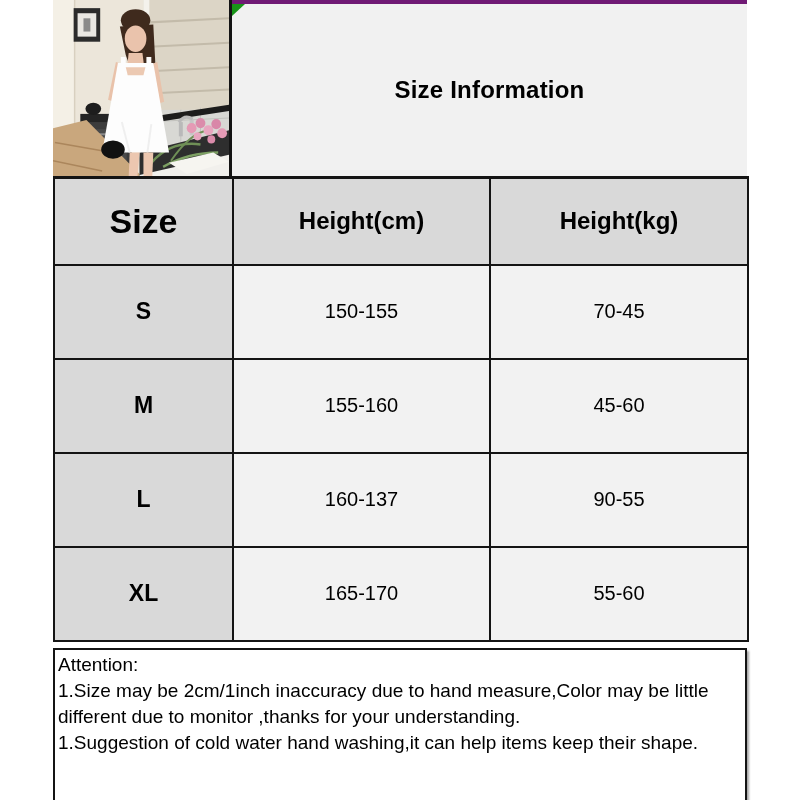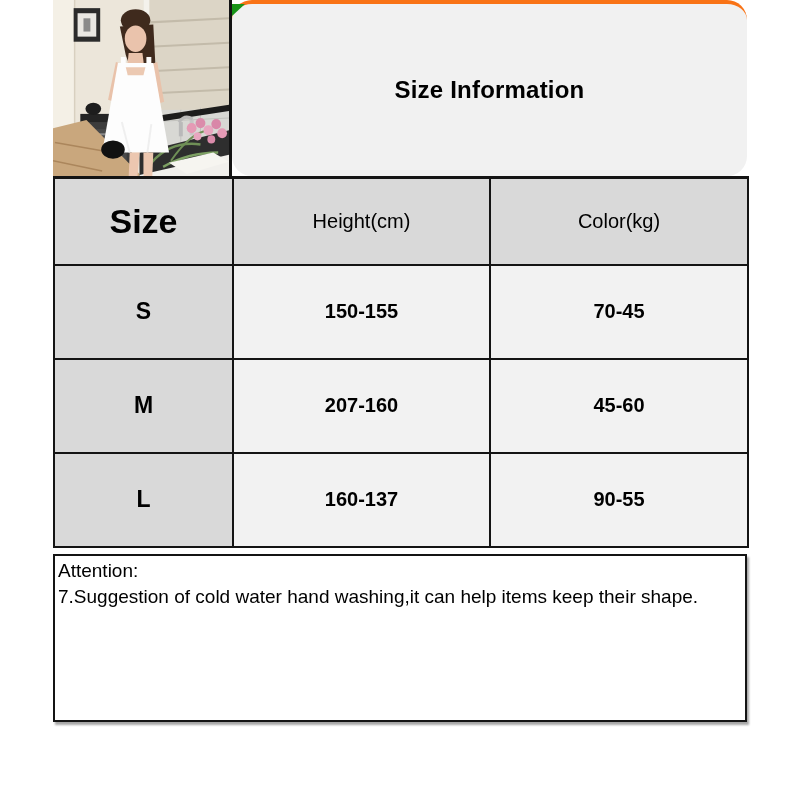--- a/index.html
+++ b/index.html
@@ -4,35 +4,35 @@
 <style>
   html,body{margin:0;padding:0;background:#ffffff;}
   body{width:800px;height:800px;font-family:"Liberation Sans",sans-serif;color:#000;}
   .canvas{position:relative;width:800px;height:800px;background:#fff;overflow:hidden;}
   .content{position:absolute;left:53px;top:0;width:694px;}
 
   
   .top-row{display:flex;height:176px;}
   .photo-cell{width:179px;height:176px;position:relative;border-right:3px solid #141414;box-sizing:border-box;background:#efe9df;}
   .photo-cell svg{display:block;width:100%;height:100%;}
-  .title-cell{flex:1;background:var(--title-bg,#f1f1f1);border-top:4px solid #f97316;position:relative;
-              display:flex;align-items:center;justify-content:center;box-sizing:border-box;border-radius:20px;}
+  .title-cell{flex:1;background:var(--title-bg,#f1f1f1);border-top:4px solid #701a75;position:relative;
+              display:flex;align-items:center;justify-content:center;box-sizing:border-box;}
   .green-corner{position:absolute;top:0;left:0;line-height:0;}
   .title{font-size:24px;font-weight:bold;letter-spacing:0.2px;}
 
   
   table.size-table{width:694px;border-collapse:collapse;table-layout:fixed;}
   .size-table th,.size-table td{border:2px solid #141414;text-align:center;vertical-align:middle;padding:0;}
   .size-table th{border-top:3px solid #141414;}
   .row-header{height:87px;}
   .row-data{height:94px;}
   .size-header{font-size:34px;font-weight:bold;background:var(--head-bg,#d9d9d9);margin-left:48px;}
-  .col-header{font-size:20px;font-weight:normal;background:var(--head-bg,#d9d9d9);}
+  .col-header{font-size:24px;font-weight:bold;background:var(--head-bg,#d9d9d9);}
   .size-cell{font-size:23px;font-weight:bold;background:var(--head-bg,#d9d9d9);}
-  .val-cell{font-size:20px;font-weight:bold;background:var(--cell-bg,#f2f2f2);}
+  .val-cell{font-size:20px;font-weight:normal;background:var(--cell-bg,#f2f2f2);}
 
   
   .attention{margin-top:6px;border:2px solid #141414;height:168px;box-sizing:border-box;
              padding:2px 4px 0 3px;background:#fff;font-size:19px;line-height:26px;
              box-shadow:2px 3px 2px rgba(0,0,0,0.35);}
   .attention .line{white-space:normal;}
 </style>
 </head>
 <body>
 
@@ -127,39 +127,45 @@
     <table class="size-table">
       <colgroup>
           <col style="width:179px">
           <col style="width:257px">
           <col style="width:258px">
         </colgroup>
       <tbody>
           <tr class="row-header">
         <th class="size-header">Size</th>
         <th class="col-header">Height(cm)</th>
-        <th class="col-header">Color(kg)</th>
+        <th class="col-header">Height(kg)</th>
       </tr>
       <tr class="row-data">
         <td class="size-cell">S</td>
         <td class="val-cell">150-155</td>
         <td class="val-cell">70-45</td>
       </tr>
       <tr class="row-data">
         <td class="size-cell">M</td>
-        <td class="val-cell">207-160</td>
+        <td class="val-cell">155-160</td>
         <td class="val-cell">45-60</td>
       </tr>
       <tr class="row-data">
         <td class="size-cell">L</td>
         <td class="val-cell">160-137</td>
         <td class="val-cell">90-55</td>
       </tr>
+      <tr class="row-data">
+        <td class="size-cell">XL</td>
+        <td class="val-cell">165-170</td>
+        <td class="val-cell">55-60</td>
+      </tr>
     </tbody>
       </table>
 
     <div class="attention">
       <div class="line">Attention:</div>
-      <div class="line">7.Suggestion of cold water hand washing,it can help items keep their shape.</div>
+      <div class="line">1.Size may be 2cm/1inch inaccuracy due to hand measure,Color may be little different due to monitor ,thanks for your understanding.</div>
+      <div class="line">1.Suggestion of cold water hand washing,it can help items keep their shape.</div>
     </div>
 
   </div>
 </div>
 
 </body></html>

